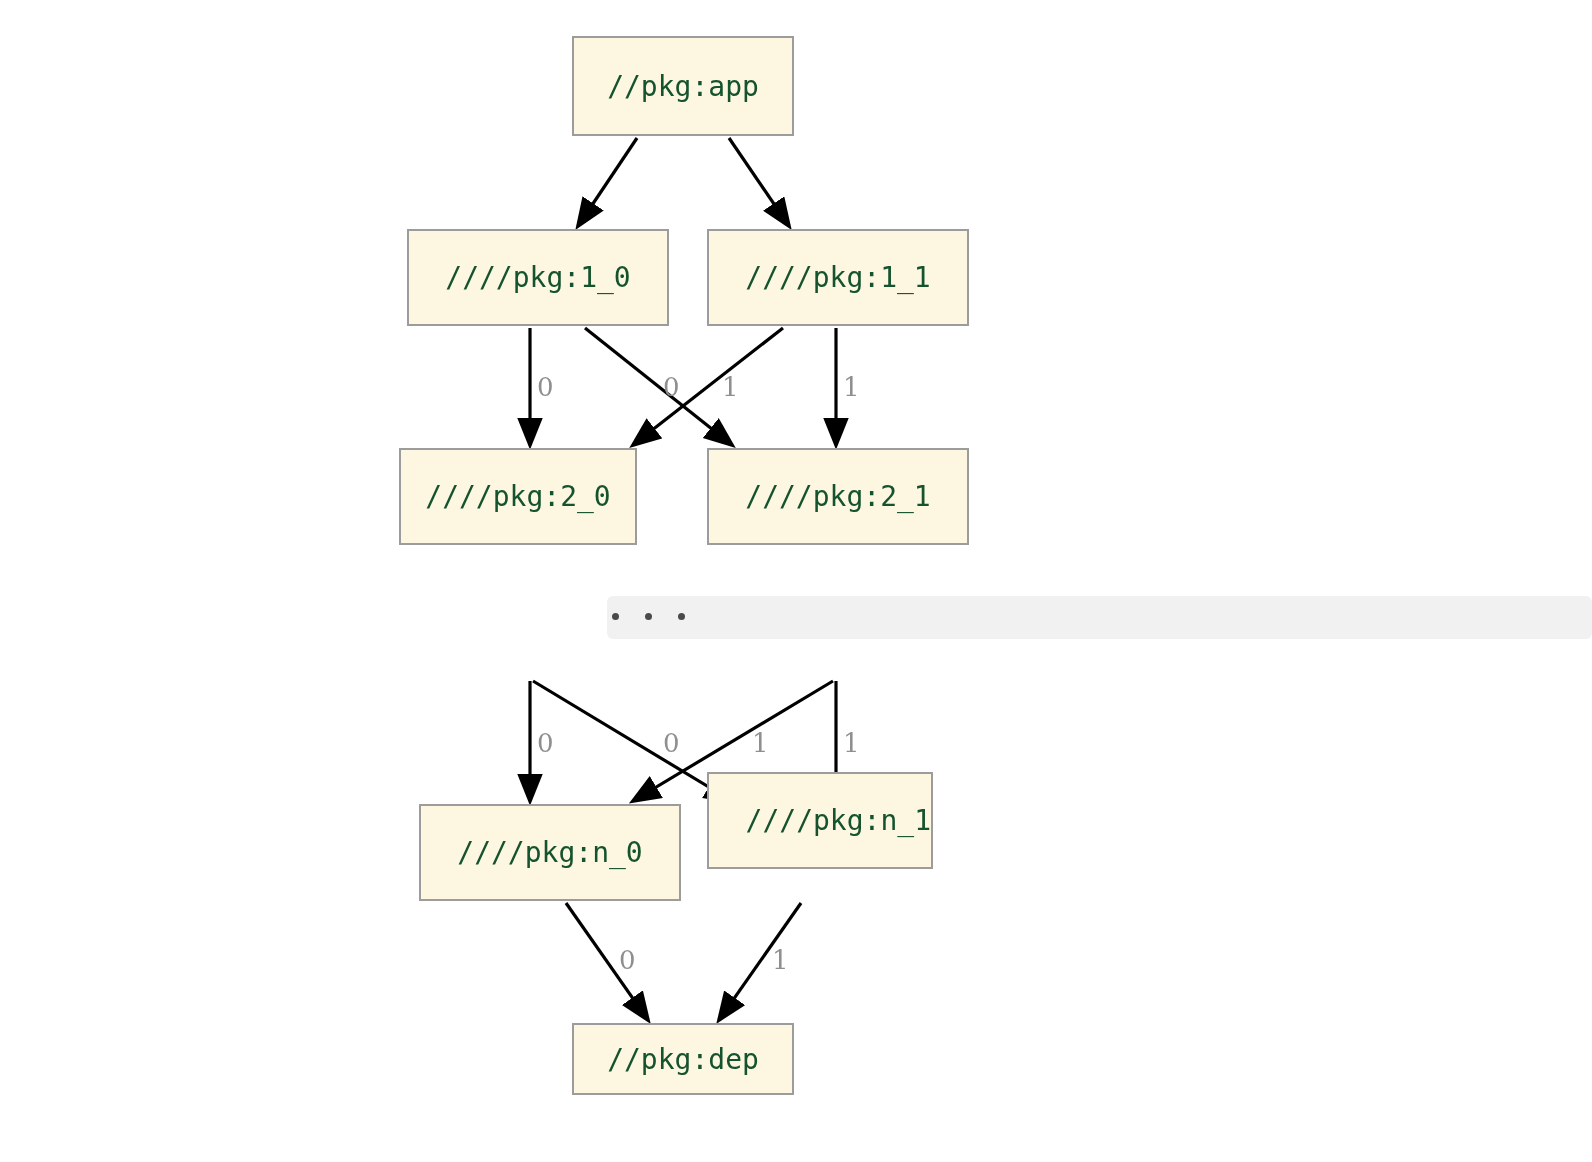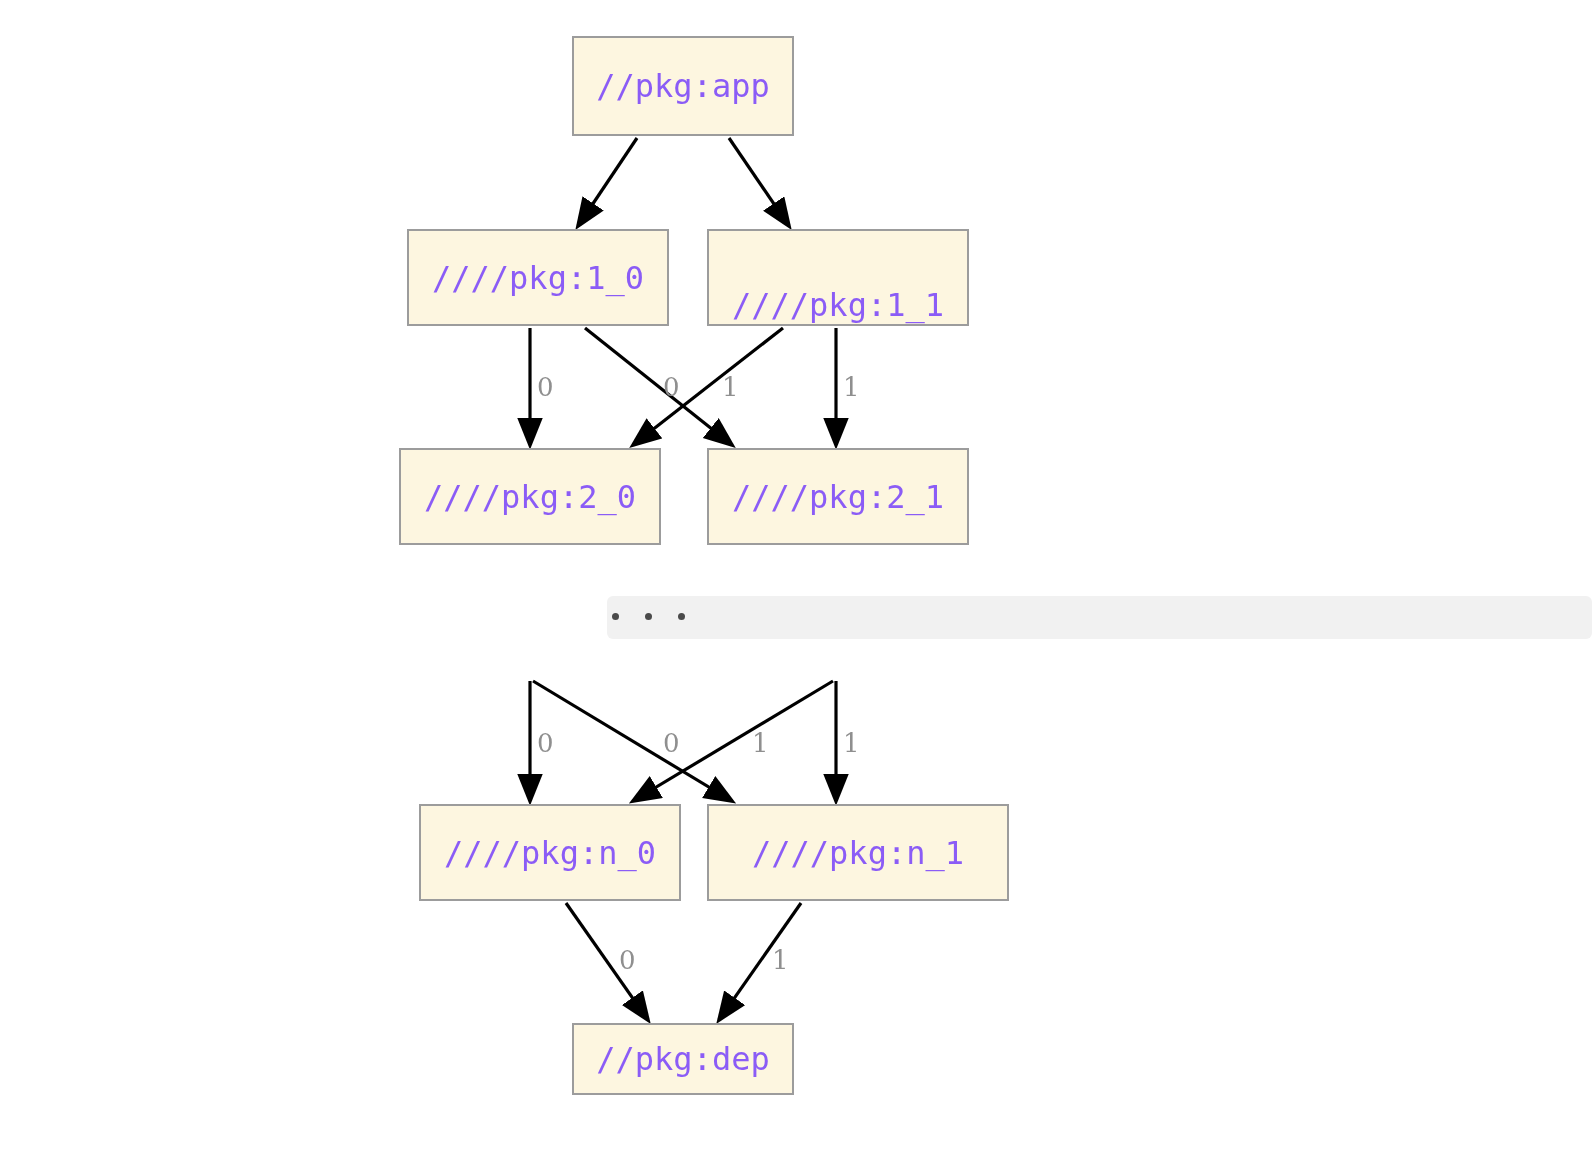--- a/index.html
+++ b/index.html
@@ -22,22 +22,22 @@
     box-sizing: border-box;
     background: #fdf6e0;
     border: 2px solid #9c9c9c;
     display: flex;
     align-items: center;
     justify-content: center;
     z-index: 3;
   }
   .node-label {
     font-family: "DejaVu Sans Mono", monospace;
-    font-size: 32px;
-    color: #8b5cf6;
+    font-size: 28px;
+    color: #14532d;
     letter-spacing: 0px;
     white-space: nowrap;
   }
   #edge-layer {
     position: absolute;
     left: 0;
     top: 0;
     width: 1592px;
     height: 1162px;
     z-index: 2;
@@ -98,33 +98,33 @@
       </g>
   </svg>
 
   <div id="nodes-layer">
       <div class="node" style="left: 572px; top: 36px; width: 222px; height: 100px; background: rgb(253, 246, 224); border-color: rgb(156, 156, 156);">
         <span class="node-label">//pkg:app</span>
       </div>
       <div class="node" style="left: 399px; top: 229px; width: 262px; height: 97px; background: rgb(253, 246, 224); border-color: rgb(156, 156, 156); margin-left: 8px;">
         <span class="node-label">////pkg:1_0</span>
       </div>
-      <div class="node" style="left: 707px; top: 229px; width: 262px; height: 97px; background: rgb(253, 246, 224); border-color: rgb(156, 156, 156); align-items: flex-end;">
+      <div class="node" style="left: 707px; top: 229px; width: 262px; height: 97px; background: rgb(253, 246, 224); border-color: rgb(156, 156, 156);">
         <span class="node-label">////pkg:1_1</span>
       </div>
-      <div class="node" style="left: 399px; top: 448px; width: 262px; height: 97px; background: rgb(253, 246, 224); border-color: rgb(156, 156, 156);">
+      <div class="node" style="left: 399px; top: 448px; width: 238px; height: 97px; background: rgb(253, 246, 224); border-color: rgb(156, 156, 156);">
         <span class="node-label">////pkg:2_0</span>
       </div>
       <div class="node" style="left: 707px; top: 448px; width: 262px; height: 97px; background: rgb(253, 246, 224); border-color: rgb(156, 156, 156);">
         <span class="node-label">////pkg:2_1</span>
       </div>
       <div class="node" style="left: 399px; top: 804px; width: 262px; height: 97px; background: rgb(253, 246, 224); border-color: rgb(156, 156, 156); margin-left: 20px;">
         <span class="node-label">////pkg:n_0</span>
       </div>
-      <div class="node" style="left: 707px; top: 804px; width: 302px; height: 97px; background: rgb(253, 246, 224); border-color: rgb(156, 156, 156);">
+      <div class="node" style="left: 707px; top: 772px; width: 226px; height: 97px; background: rgb(253, 246, 224); border-color: rgb(156, 156, 156); justify-content: flex-end;">
         <span class="node-label">////pkg:n_1</span>
       </div>
       <div class="node" style="left: 572px; top: 1023px; width: 222px; height: 72px; background: rgb(253, 246, 224); border-color: rgb(156, 156, 156);">
         <span class="node-label">//pkg:dep</span>
       </div>
     </div>
 
   <div id="edge-labels-layer">
       <div class="edge-label" style="left: 537px; top: 372px; color: rgb(143, 143, 143);">0</div>
       <div class="edge-label" style="left: 663px; top: 372px; color: rgb(143, 143, 143);">0</div>

